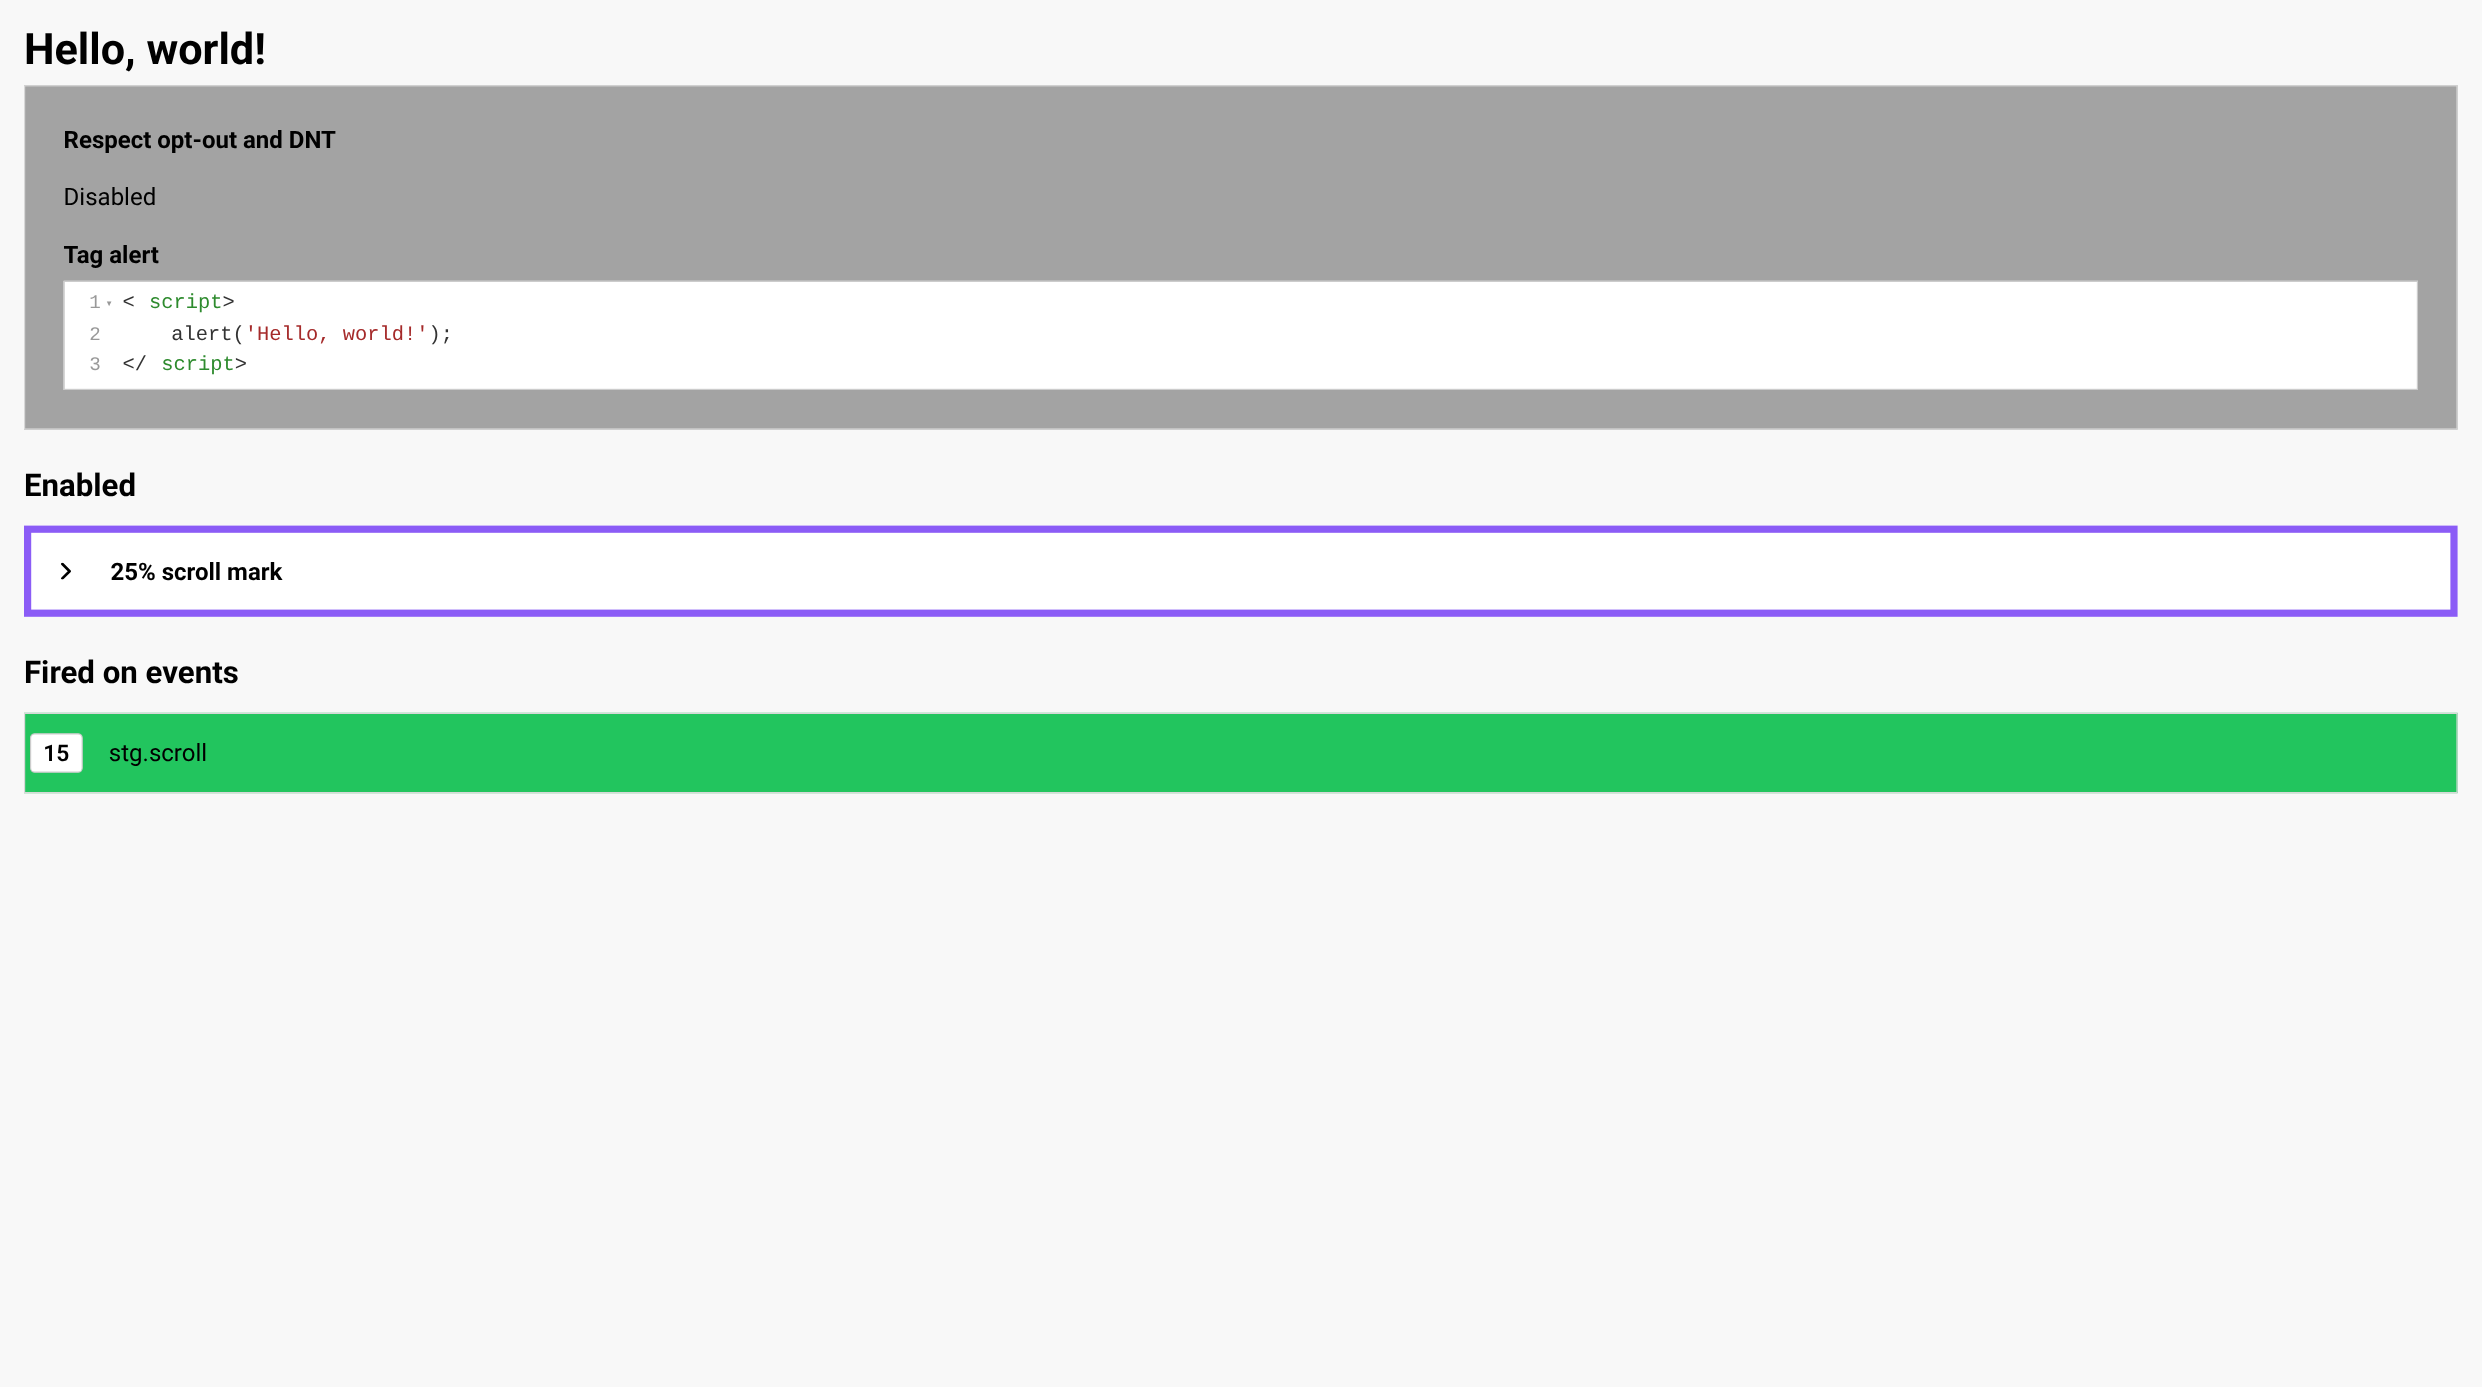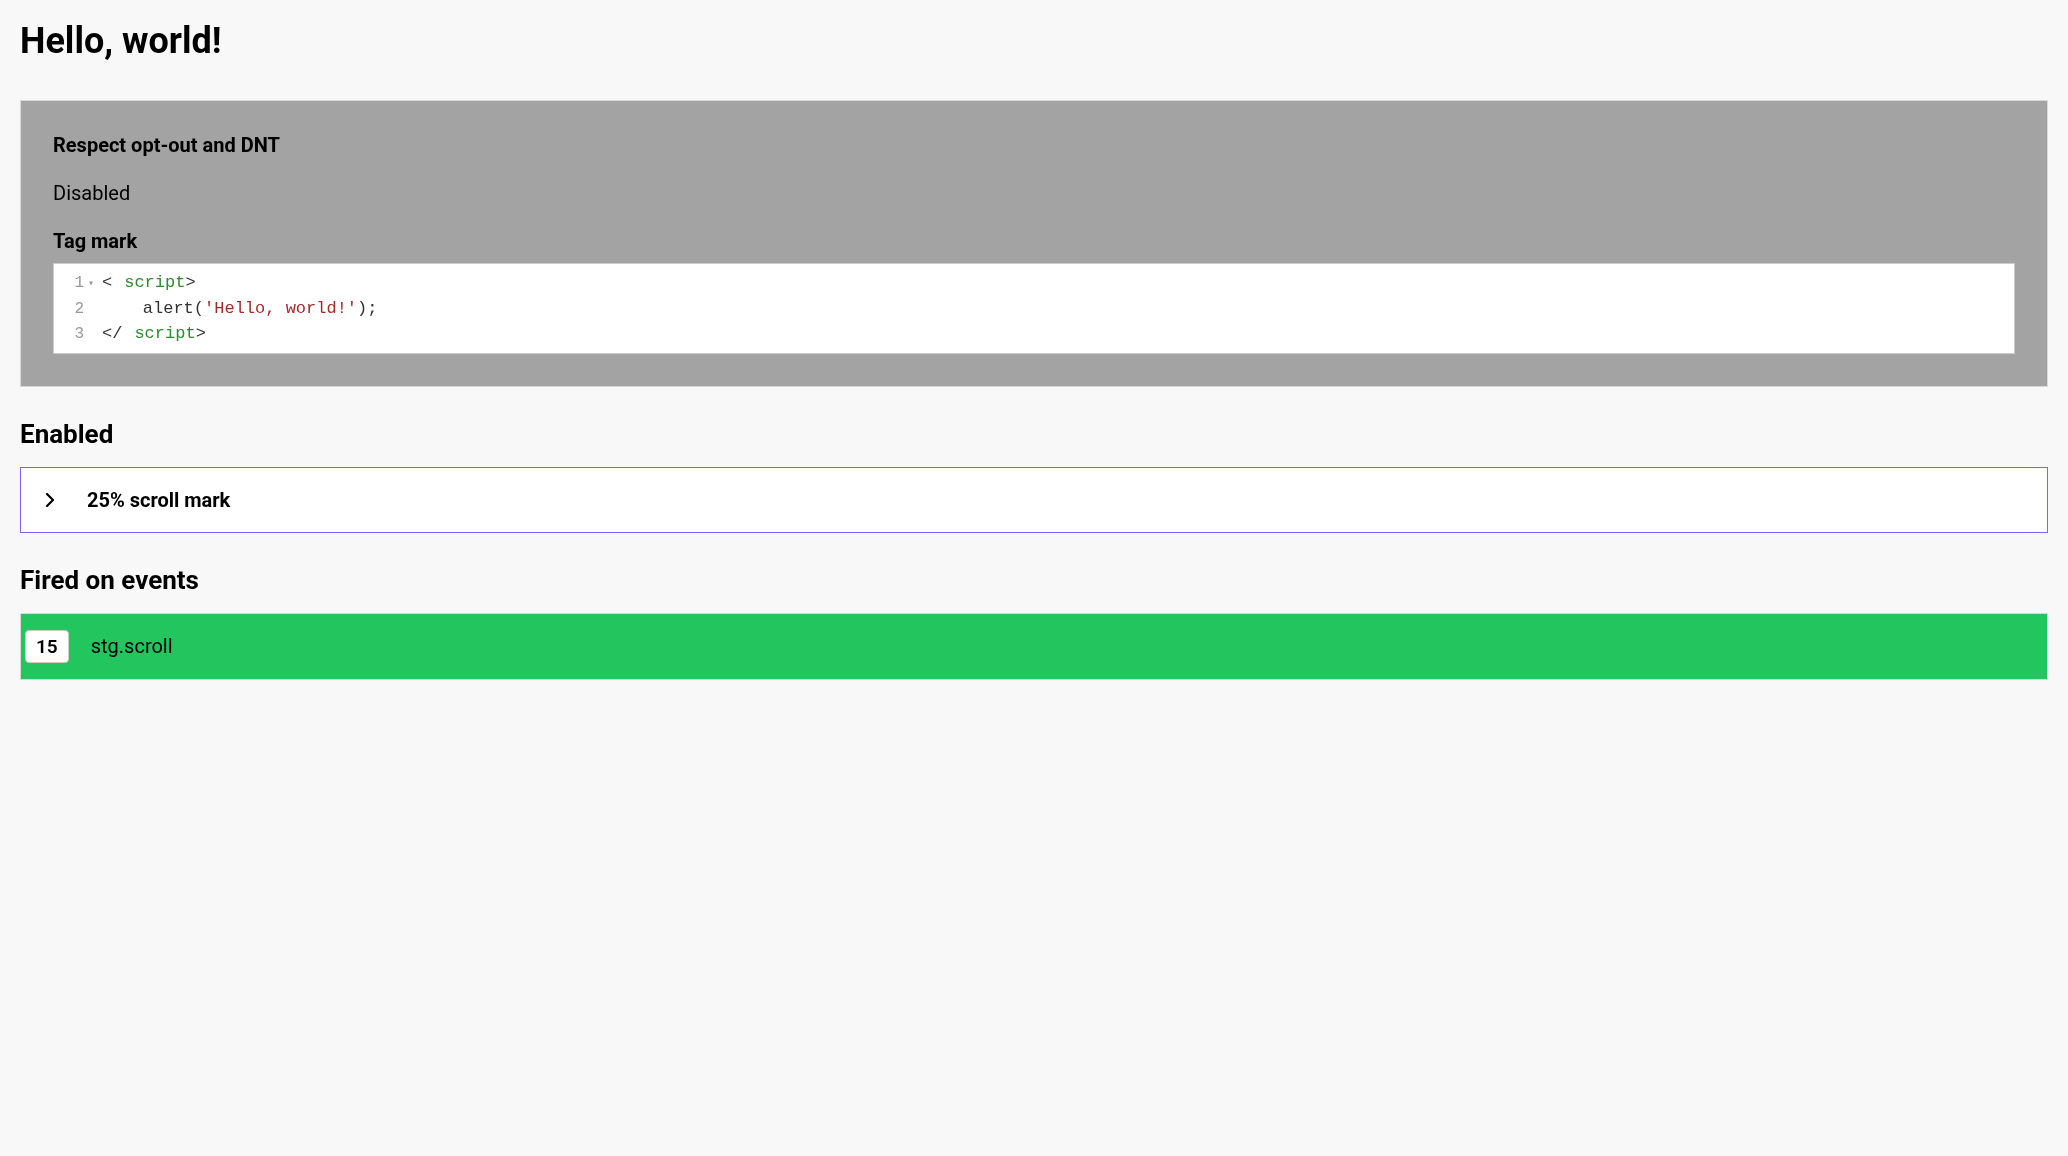--- a/index.html
+++ b/index.html
@@ -9,21 +9,21 @@
     }
     body {
       font-family: -apple-system, BlinkMacSystemFont, "Segoe UI", Roboto, "Helvetica Neue", Arial, sans-serif;
       background: #f8f8f8;
       padding: 20px;
       color: #1a1a1a;
     }
     h1.page-title {
       font-size: 36px;
       font-weight: 700;
-      margin-bottom: 38px;
+      margin-bottom: 9px;
       color: #000;
     }
     .card {
       background: #a3a3a3;
       border: 1px solid #d8d8d8;
       padding: 32px;
       margin-bottom: 32px;
     }
     .field-group {
       margin-bottom: 24px;
@@ -84,21 +84,21 @@
     .tok-string { color: #a52a2a; }
     .tok-punc { color: #333; }
     h2.section-title {
       font-size: 26px;
       font-weight: 700;
       margin-bottom: 18px;
       color: #000;
     }
     .trigger-row {
       background: #fff;
-      border: 1px solid #8b5cf6;
+      border: 6px solid #8b5cf6;
       display: flex;
       align-items: center;
       padding: 20px 24px;
       margin-bottom: 32px;
       cursor: pointer;
     }
     .trigger-row .chevron {
       width: 28px;
       display: flex;
       align-items: center;
@@ -144,21 +144,21 @@
 <h1 class="page-title">Hello, world!</h1>
 
 <div class="card">
   <div class="field-group">
     <div class="field-label">Respect opt-out and DNT</div>
   </div>
   <div class="field-group">
     <div class="field-value">Disabled</div>
   </div>
   <div class="field-group">
-    <div class="field-label">Tag mark</div>
+    <div class="field-label">Tag alert</div>
     <div class="code-editor" id="code-editor">
         <div class="code-line">
           <span class="line-number">1</span>
           <span class="fold-marker">▾</span>
           <span class="code-content"><span class="tok-bracket">&lt;</span><span class="tok-tag">script</span><span class="tok-bracket">&gt;</span></span>
         </div>
         <div class="code-line">
           <span class="line-number">2</span>
           <span class="fold-marker"></span>
           <span class="code-content"><span class="tok-func">    alert</span><span class="tok-punc">(</span><span class="tok-string">'Hello, world!'</span><span class="tok-punc">);</span></span>

